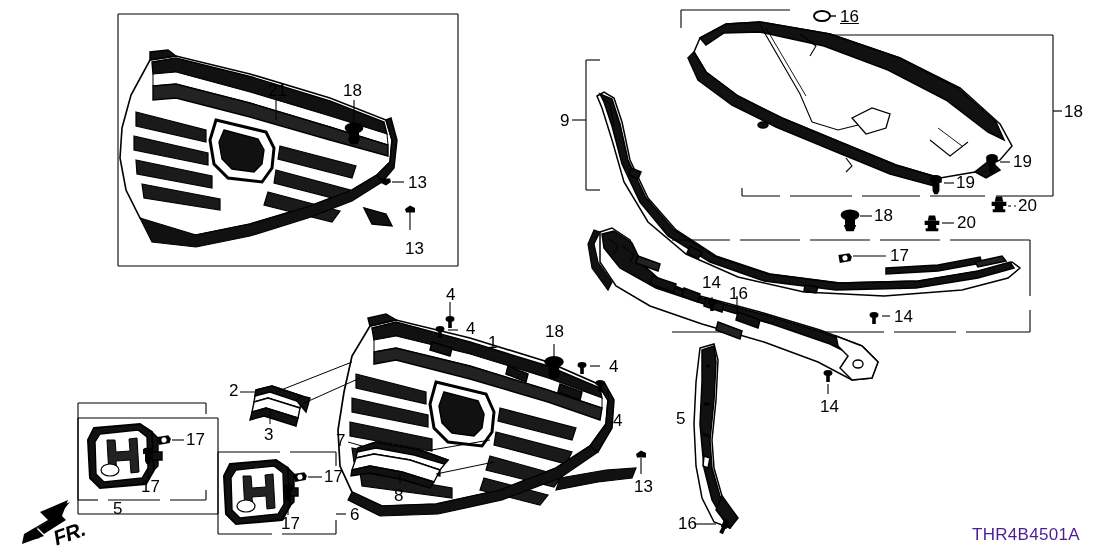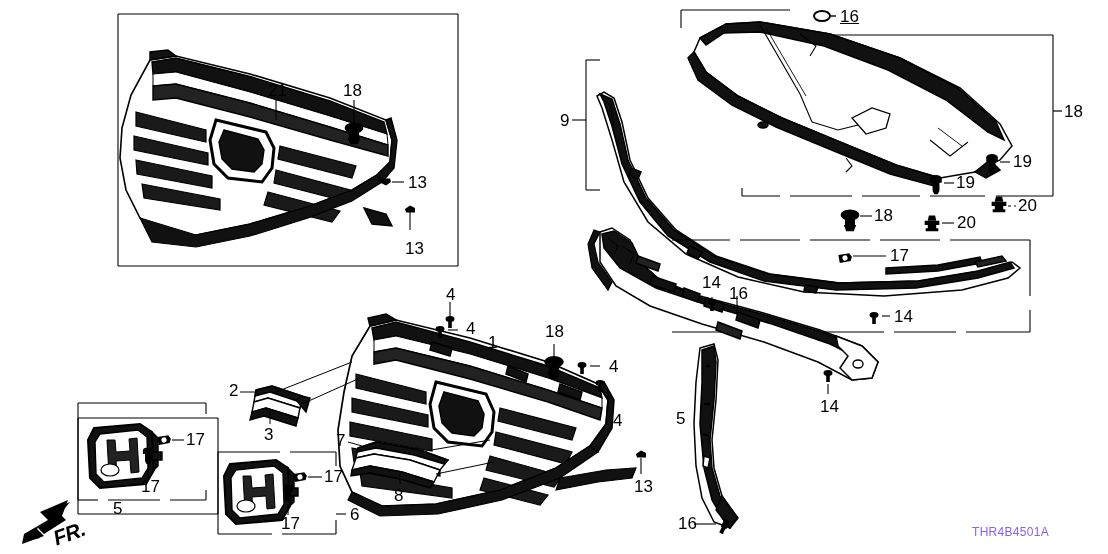--- a/index.html
+++ b/index.html
@@ -4,21 +4,21 @@
 <title>Parts Diagram</title>
 <style>
   html,body{margin:0;padding:0;background:#fff;}
   body{width:1108px;height:554px;overflow:hidden;
        font-family:"Liberation Sans",sans-serif;color:#000;}
   #stage{position:relative;width:1108px;height:554px;background:#ffffff;}
   svg#art{position:absolute;left:0;top:0;width:1108px;height:554px;}
   .lbl{position:absolute;font-family:"Liberation Sans",sans-serif;
        font-size:17px;font-weight:400;color:#000;line-height:1;
        white-space:nowrap;}
-  .code{position:absolute;font-size:12px;letter-spacing:.3px;color:#8b5cf6;}
+  .code{position:absolute;font-size:17px;letter-spacing:.3px;color:#4c1d95;}
   .frtxt{position:absolute;font-size:21px;font-weight:bold;font-style:italic;
          letter-spacing:-.5px;transform:rotate(-20deg);transform-origin:0 0;}
 </style>
 </head>
 <body>
 
 <div id="stage">
 
 <svg id="art" viewBox="0 0 1108 554">
   <defs>

